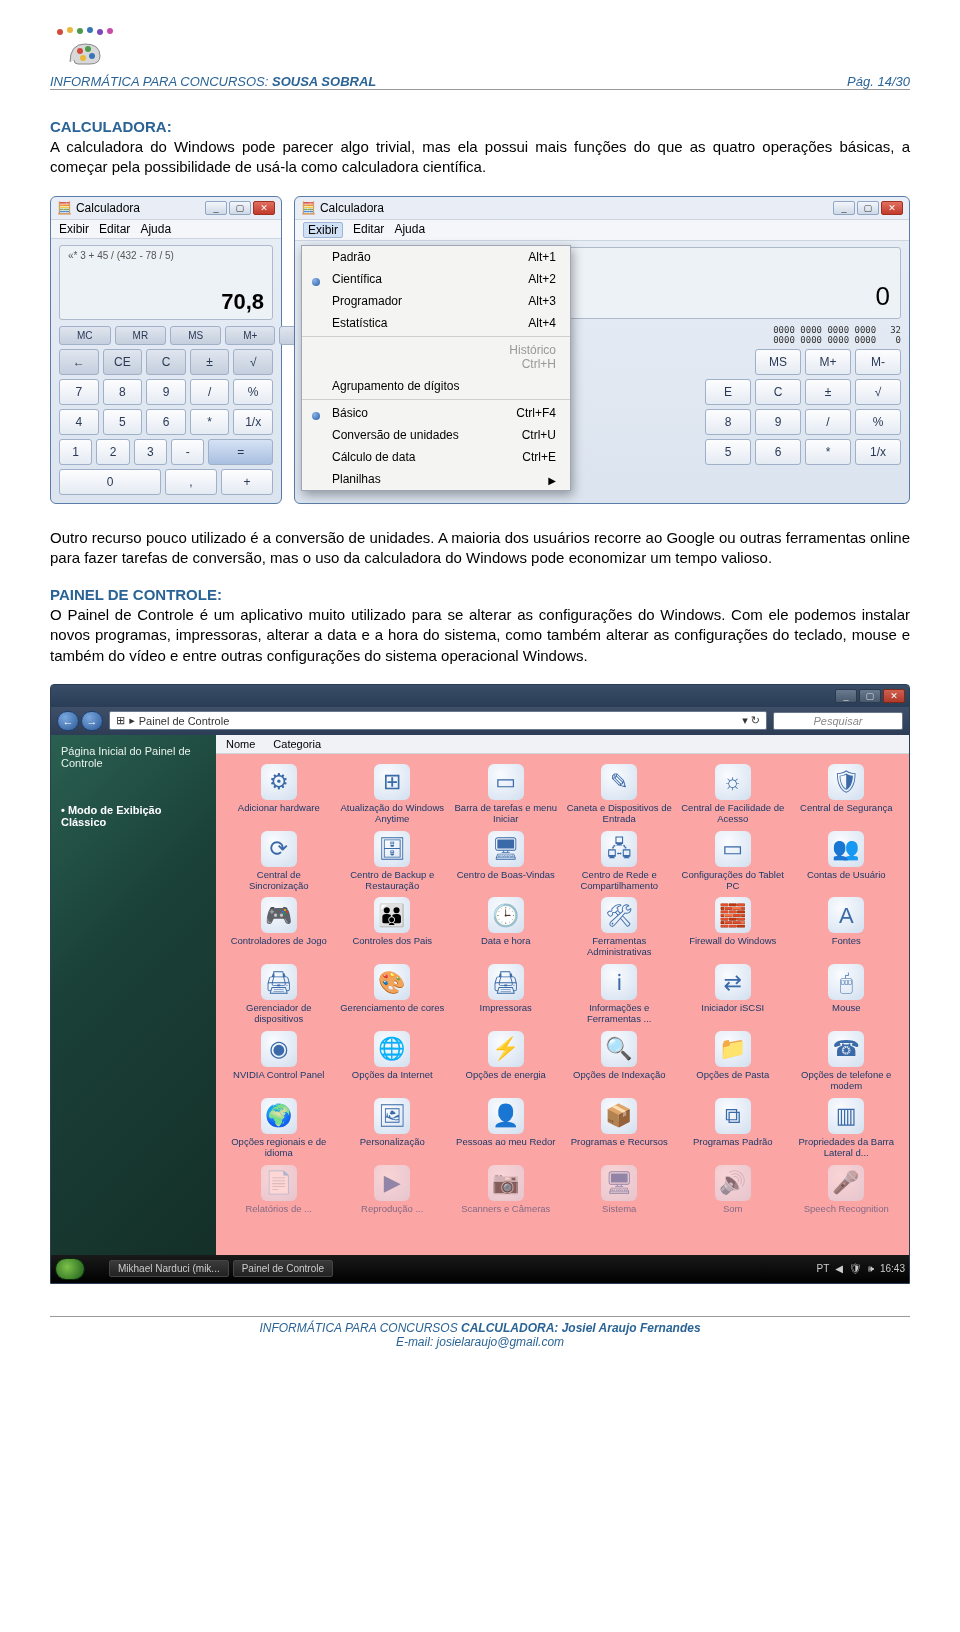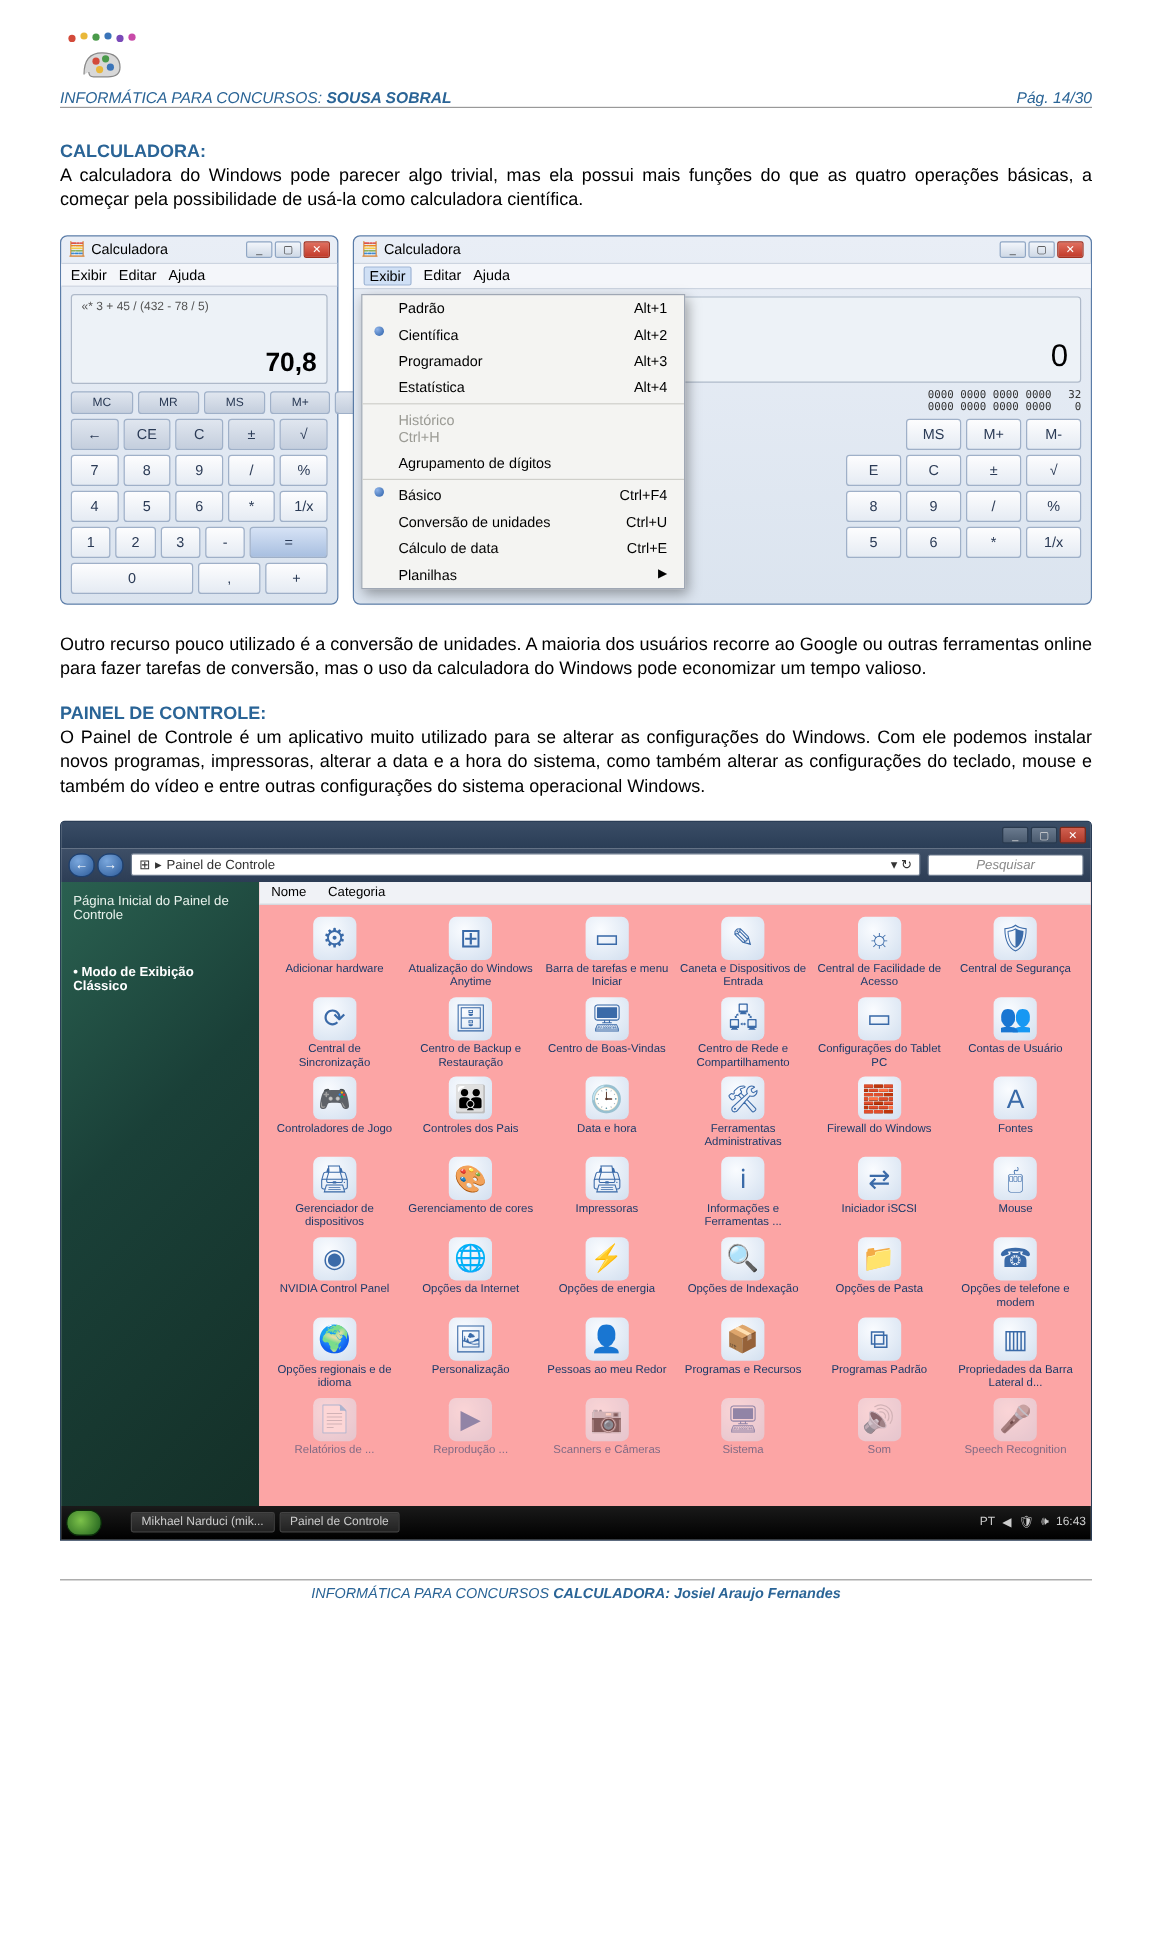--- a/index.html
+++ b/index.html
@@ -27,21 +27,21 @@
   .krow{display:flex;gap:4px;padding:0 8px 4px;}
   .key{flex:1;background:linear-gradient(#fdfdfe,#e5ebf3);border:1px solid #9fb0c8;border-radius:3px;text-align:center;font-size:12px;padding:5px 0;color:#2a3a55;}
   .key.wide{flex:2;}
   .key.dark{background:linear-gradient(#e0e6ef,#c4cedd);}
   .key.eq{background:linear-gradient(#d6e2f5,#a8bfe0);}
   .krow.tight .key{font-size:10px;padding:3px 17px;}
   .calc-sm .last{padding-bottom:8px;}
   
   .calc-lg { flex:1; background:linear-gradient(#e9eef6,#dbe4ef); border:1px solid #5a7ca8; border-radius:6px; font-family:"Segoe UI",Tahoma,sans-serif; position:relative; }
   .dropdown{position:absolute;top:48px;left:6px;width:270px;background:#f4f4f2;border:1px solid #9fa7b4;box-shadow:2px 4px 10px rgba(0,0,0,.35);font-size:12px;z-index:5;}
-  .dropdown .mi{display:flex;justify-content:space-between;align-items:flex-start;padding:4px 14px 4px 30px;position:relative;}
+  .dropdown .mi{display:flex;justify-content:space-between;align-items:flex-end;padding:4px 14px 4px 30px;position:relative;}
   .dropdown .mi.sep{border-top:1px solid #cfcfca;margin-top:2px;padding-top:6px;}
   .dropdown .mi.dis{color:#9a9a94;flex-direction:column;}
   .dropdown .mi .bullet{position:absolute;left:10px;width:8px;height:8px;border-radius:50%;background:radial-gradient(circle at 30% 30%,#8db2e8,#2a5fa8);}
   .dropdown .mi .arrow{font-size:10px;}
   .bg-disp{margin:6px 8px;background:#edf2f7;border:1px solid #aeb9c9;border-radius:3px;height:72px;display:flex;align-items:flex-end;justify-content:flex-end;padding:6px 10px;font-size:26px;font-weight:500;}
   .hexrow{display:flex;gap:14px;margin:0 8px 4px;font-size:9px;font-family:Consolas,monospace;color:#333;}
   .hexcol{text-align:right;}
   .bg-keys{display:flex;gap:4px;padding:0 8px 8px;}
   
   .cp-win{border:1px solid #2a3d56;border-radius:4px 4px 0 0;background:#e9edf1;font-family:"Segoe UI",Tahoma,sans-serif;font-size:11px;margin-top:4px;}
@@ -479,14 +479,15 @@
         <span>◀</span>
         <span>🛡</span>
         <span>🕪</span>
         <span>16:43</span>
       </div>
     </div>
   </div>
 
   <div class="footer">
     <div><span>INFORMÁTICA PARA CONCURSOS </span><span class="b">CALCULADORA</span><span class="b">: Josiel Araujo Fernandes</span></div>
+    <div>E-mail: josielaraujo@gmail.com</div>
   </div>
 </div>
 
 </body></html>

